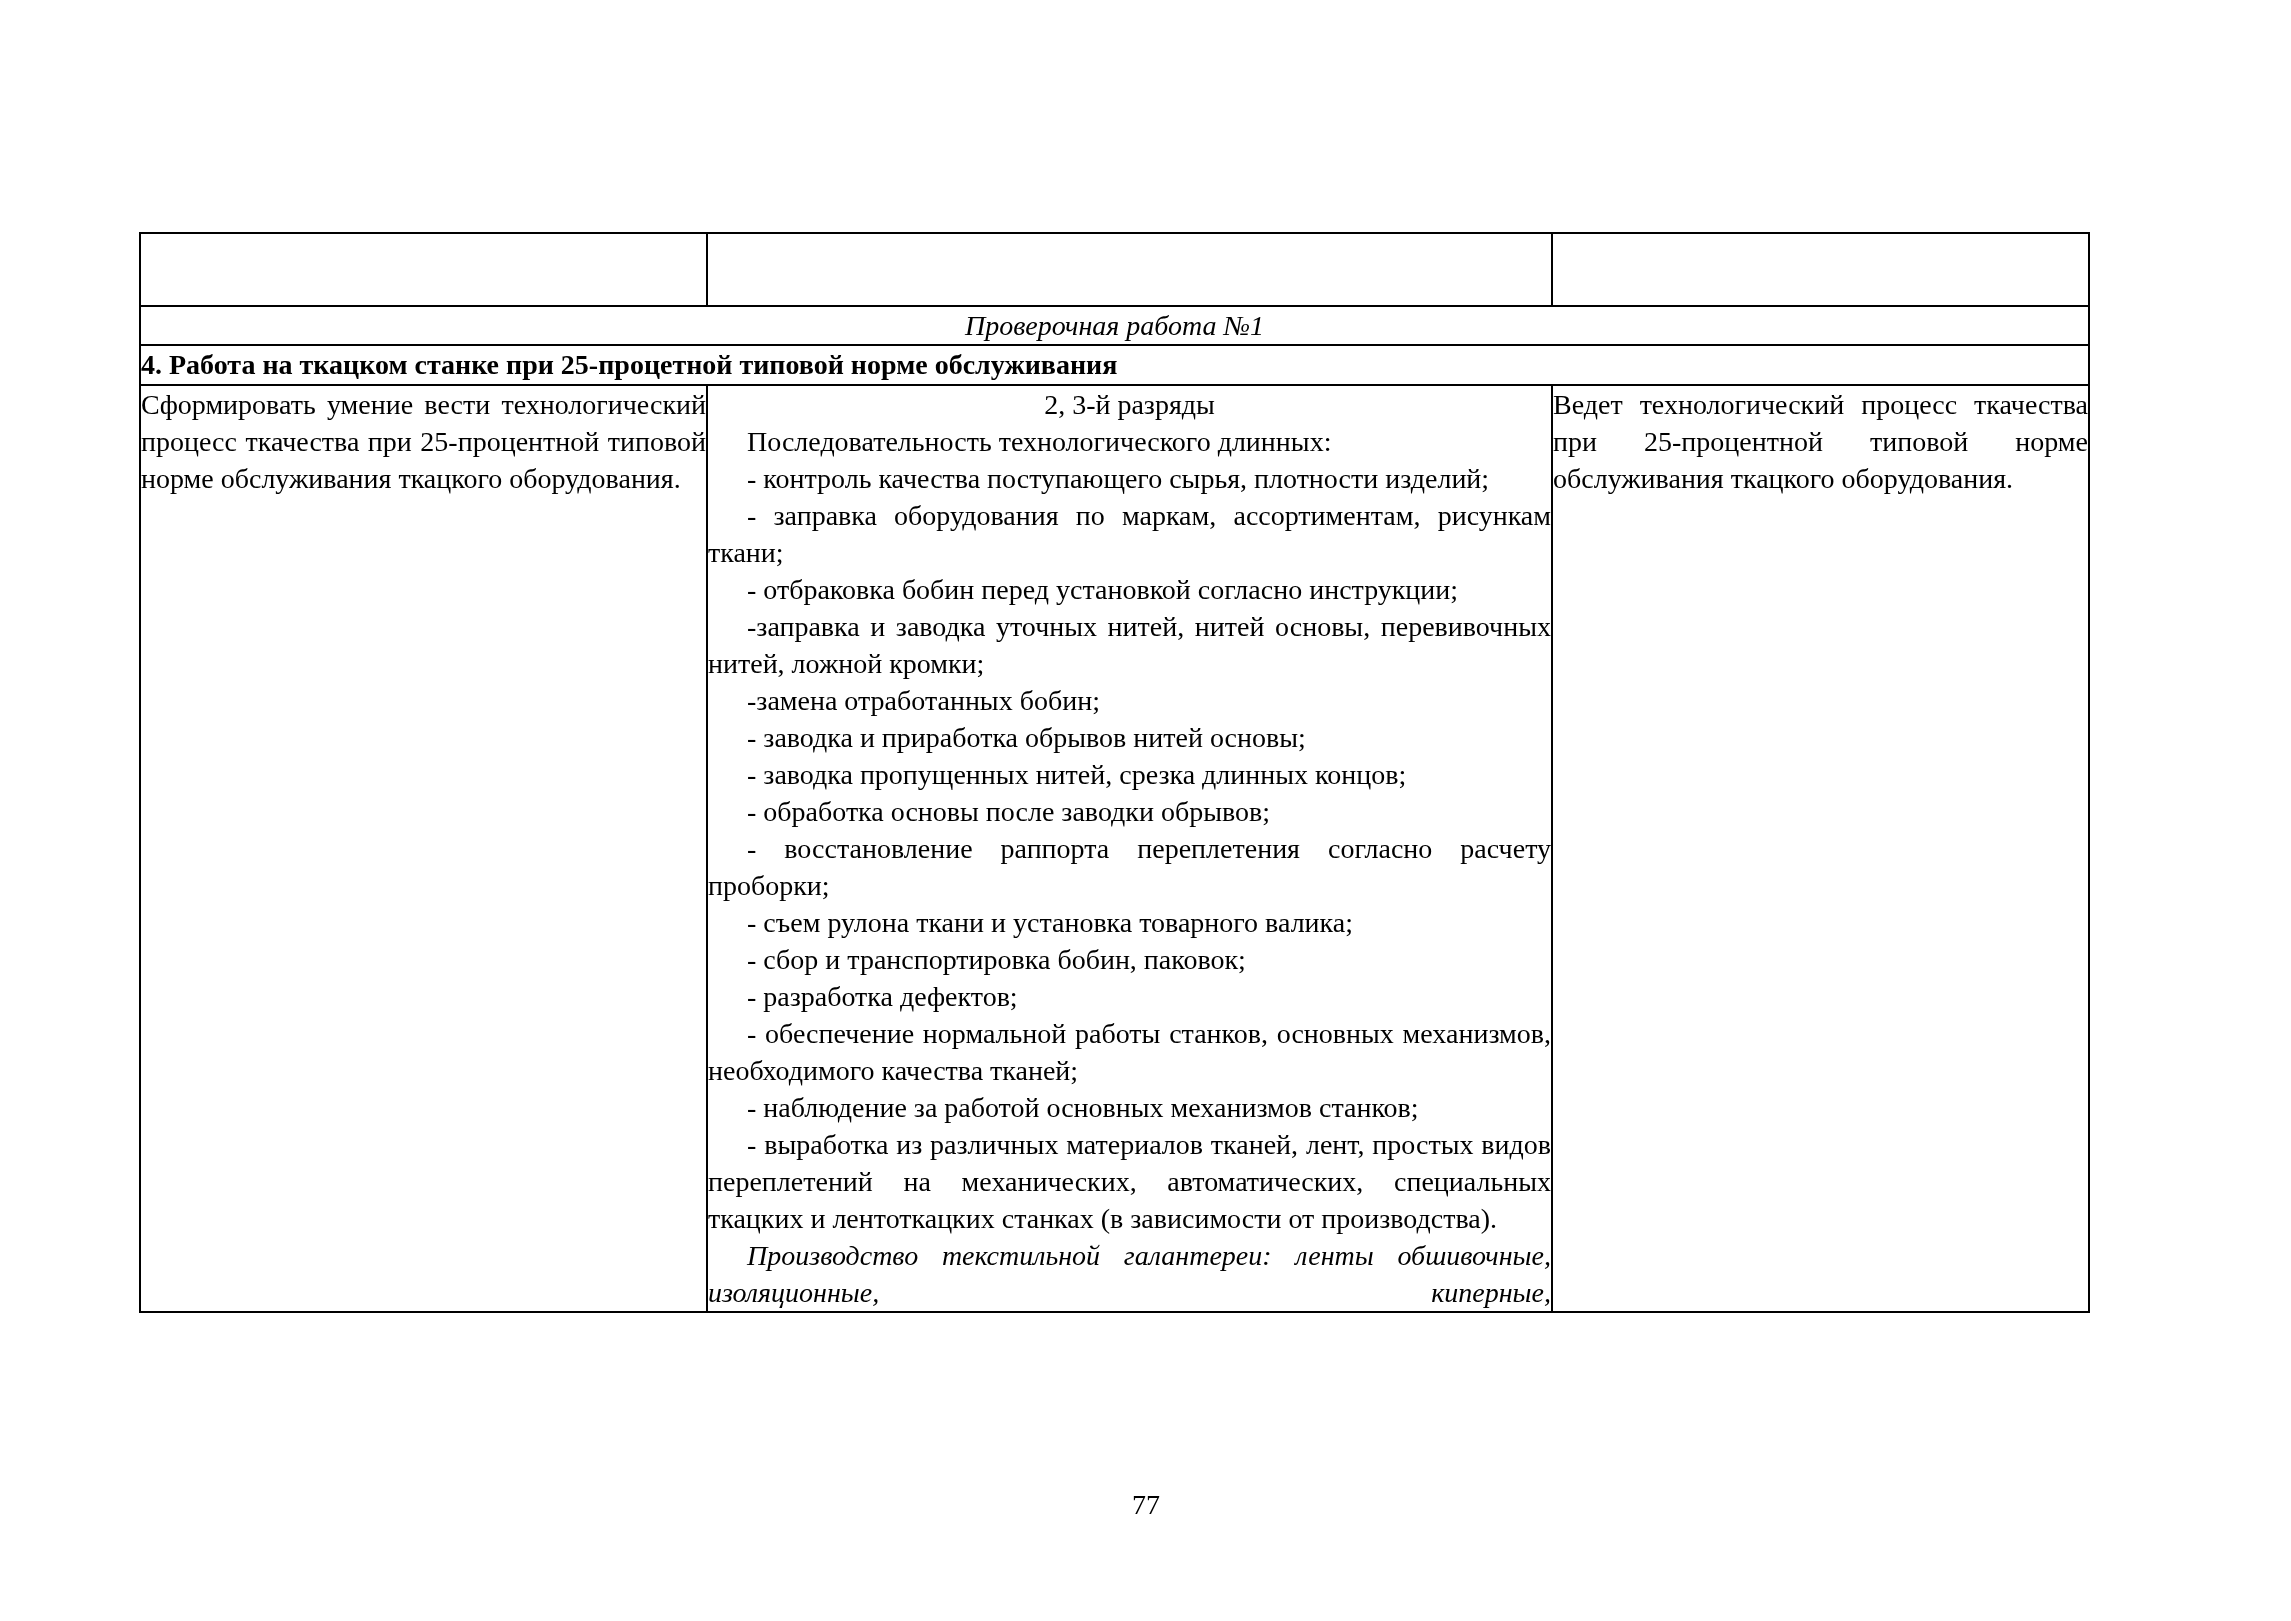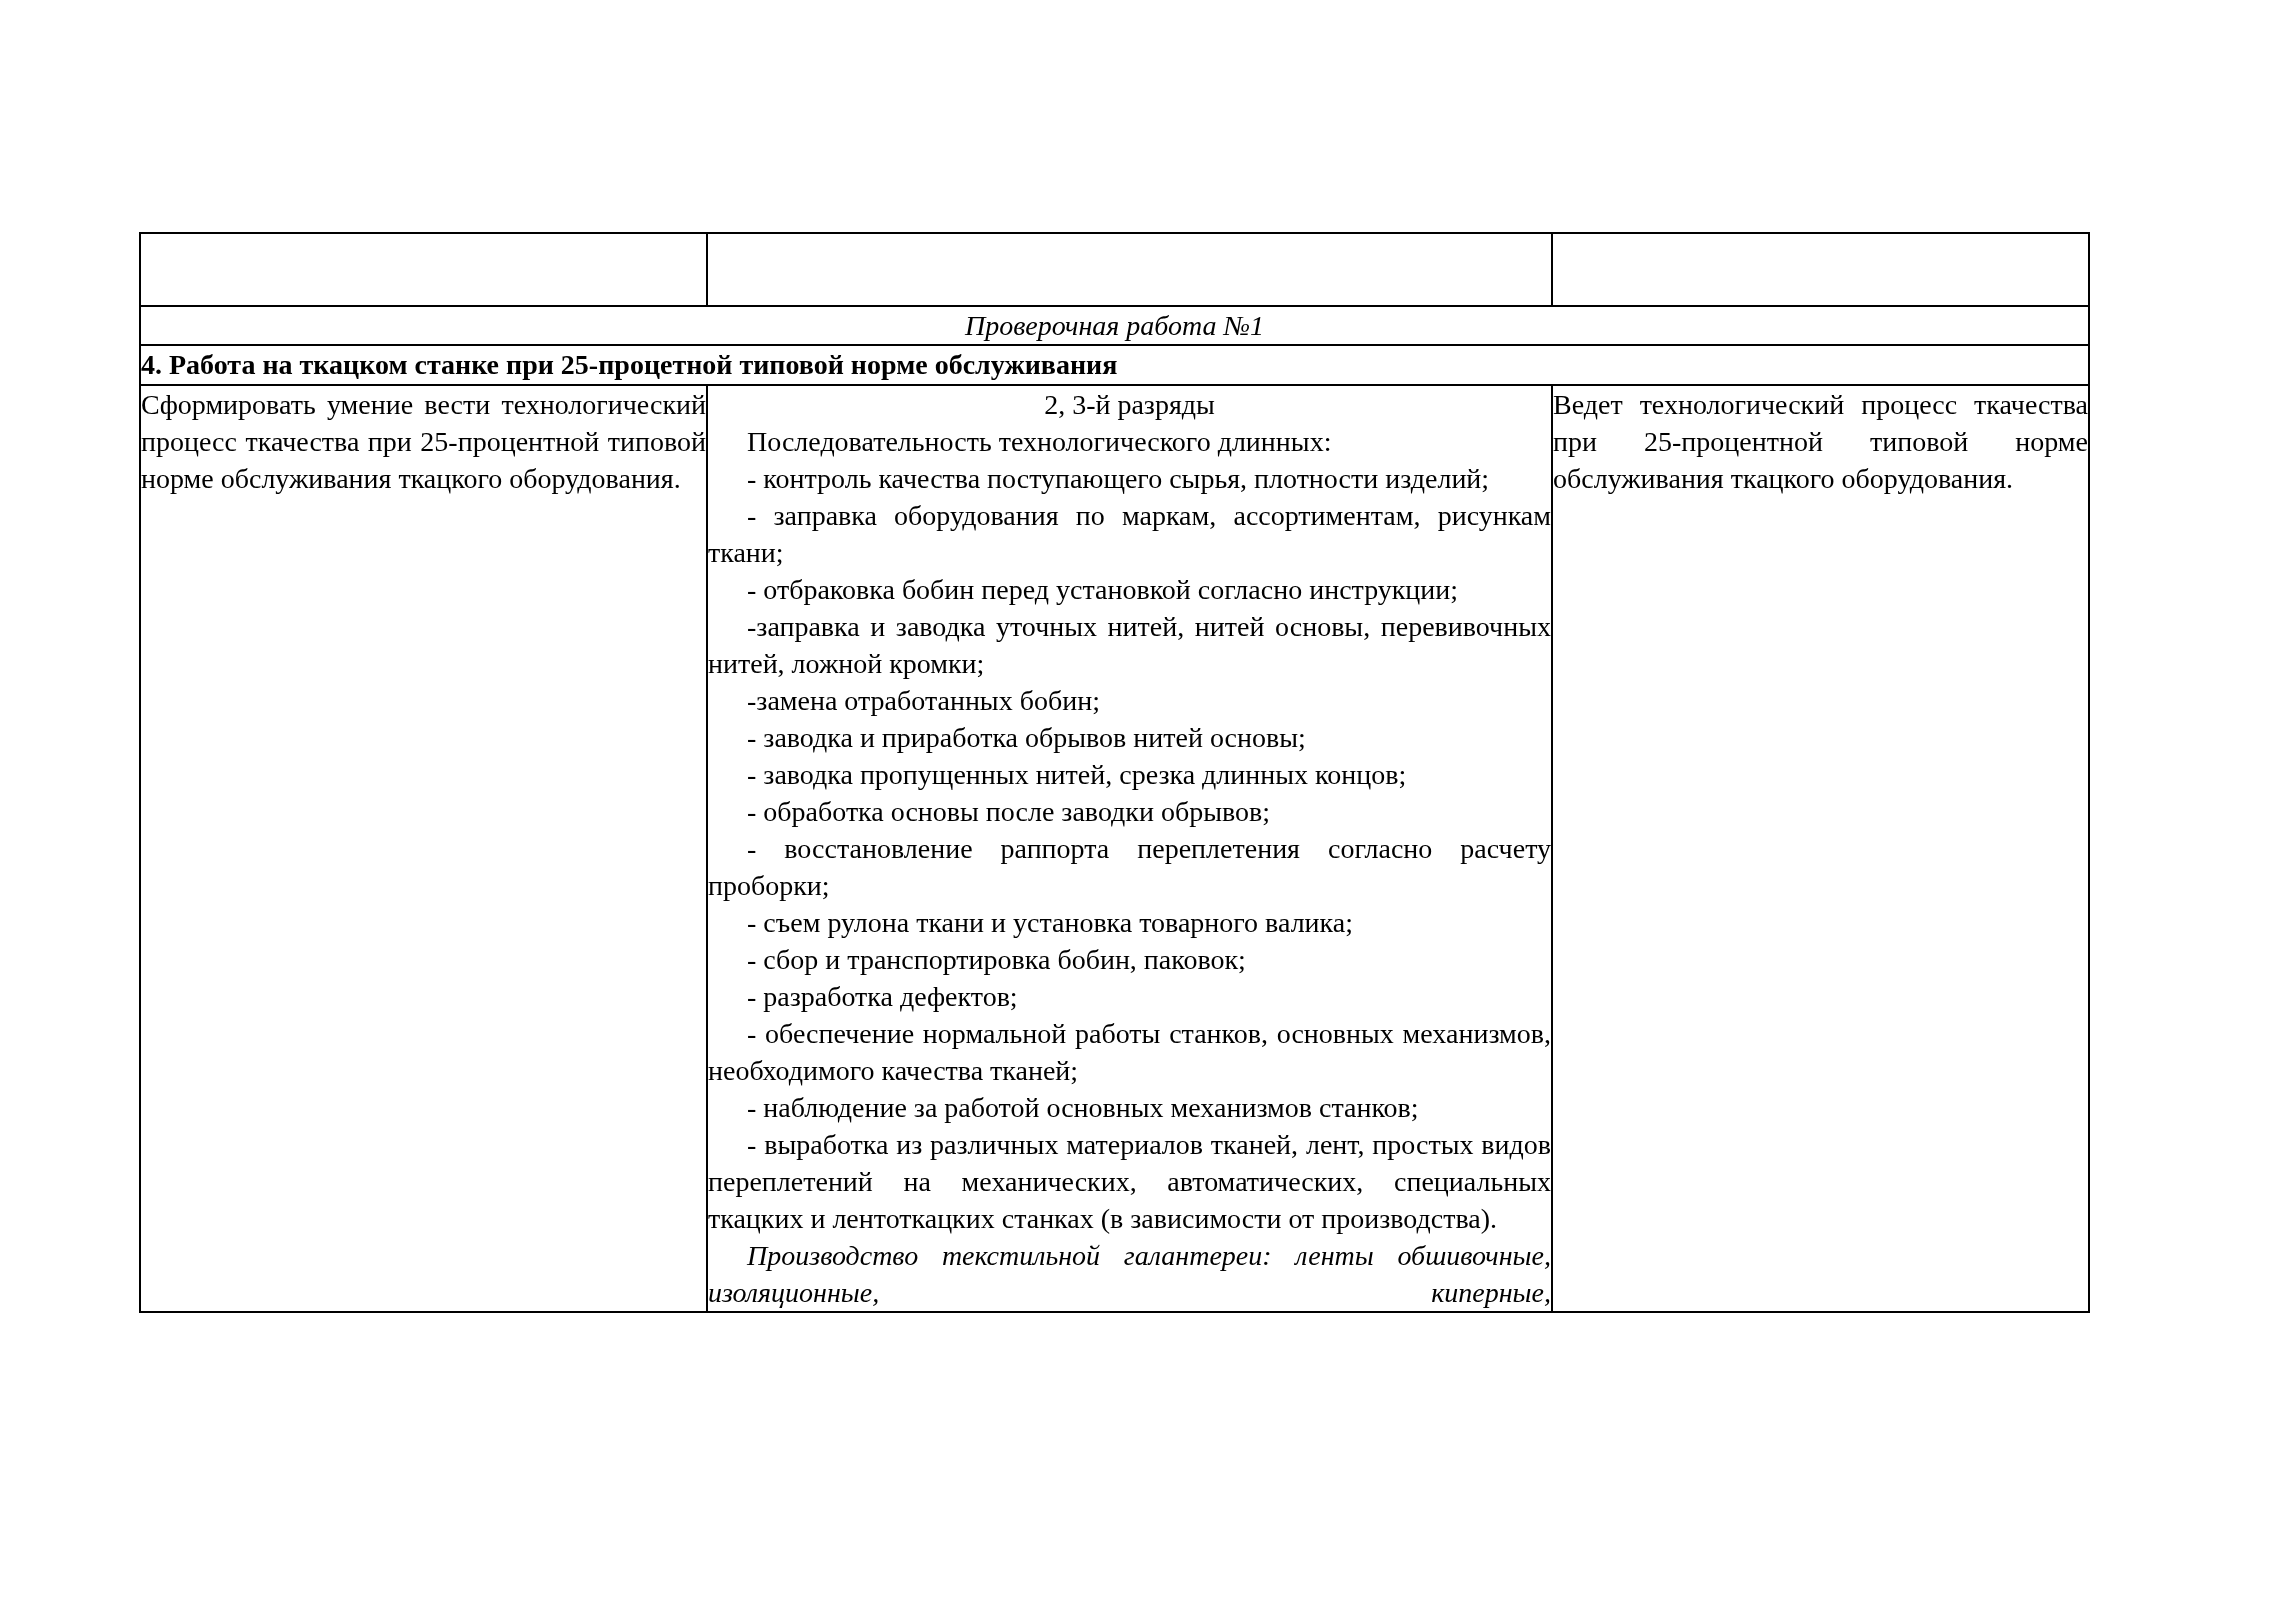--- a/index.html
+++ b/index.html
@@ -138,15 +138,16 @@
       </td>
 
       <td class="cell-result">
         <div class="para">Ведет технологический процесс ткачества при 25-процентной типовой норме обслуживания ткацкого оборудования.</div>
       </td>
 
     </tr>
   </tbody>
     </table>
 
+  <div class="page-number">77</div>
 
 </div>
 
 
 </body></html>

